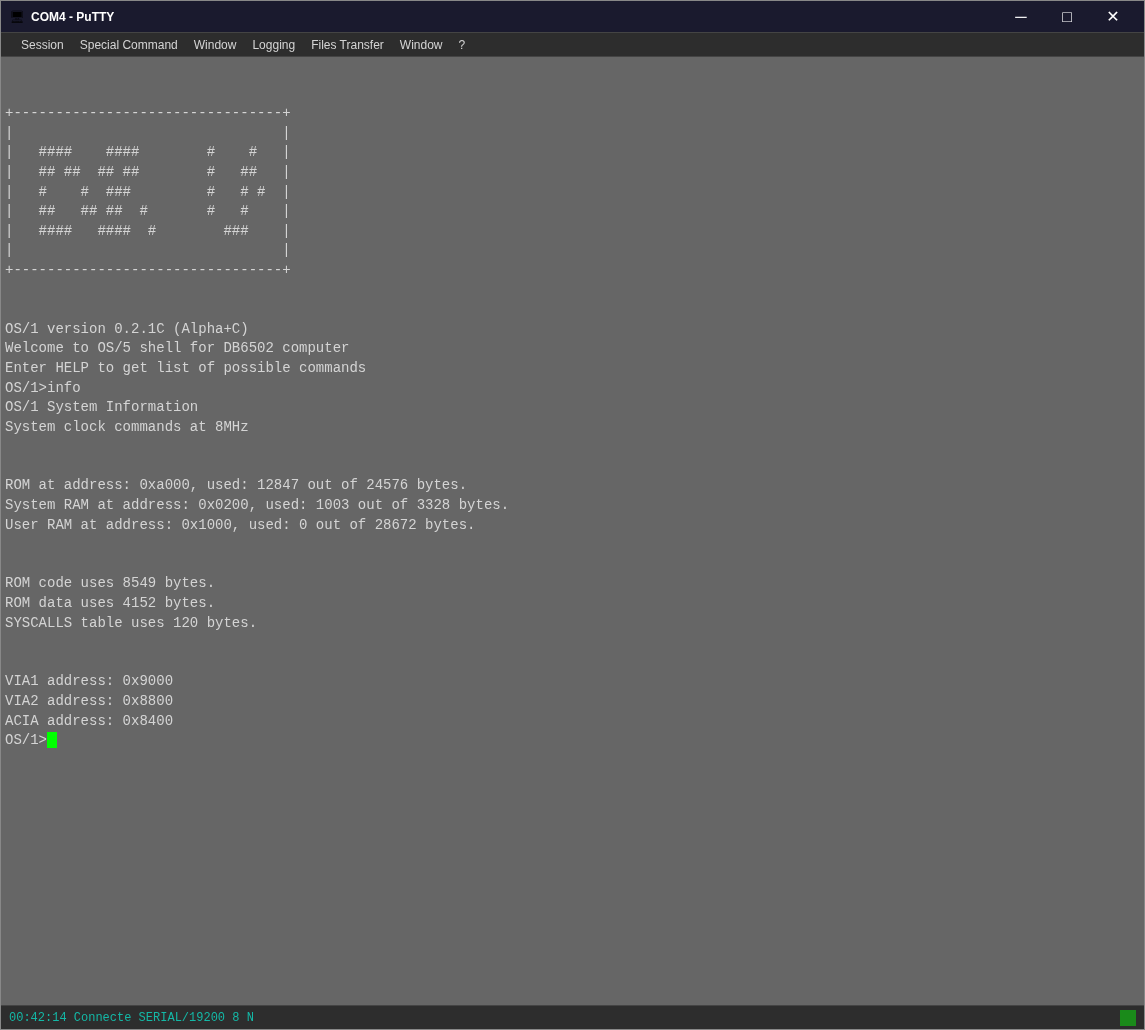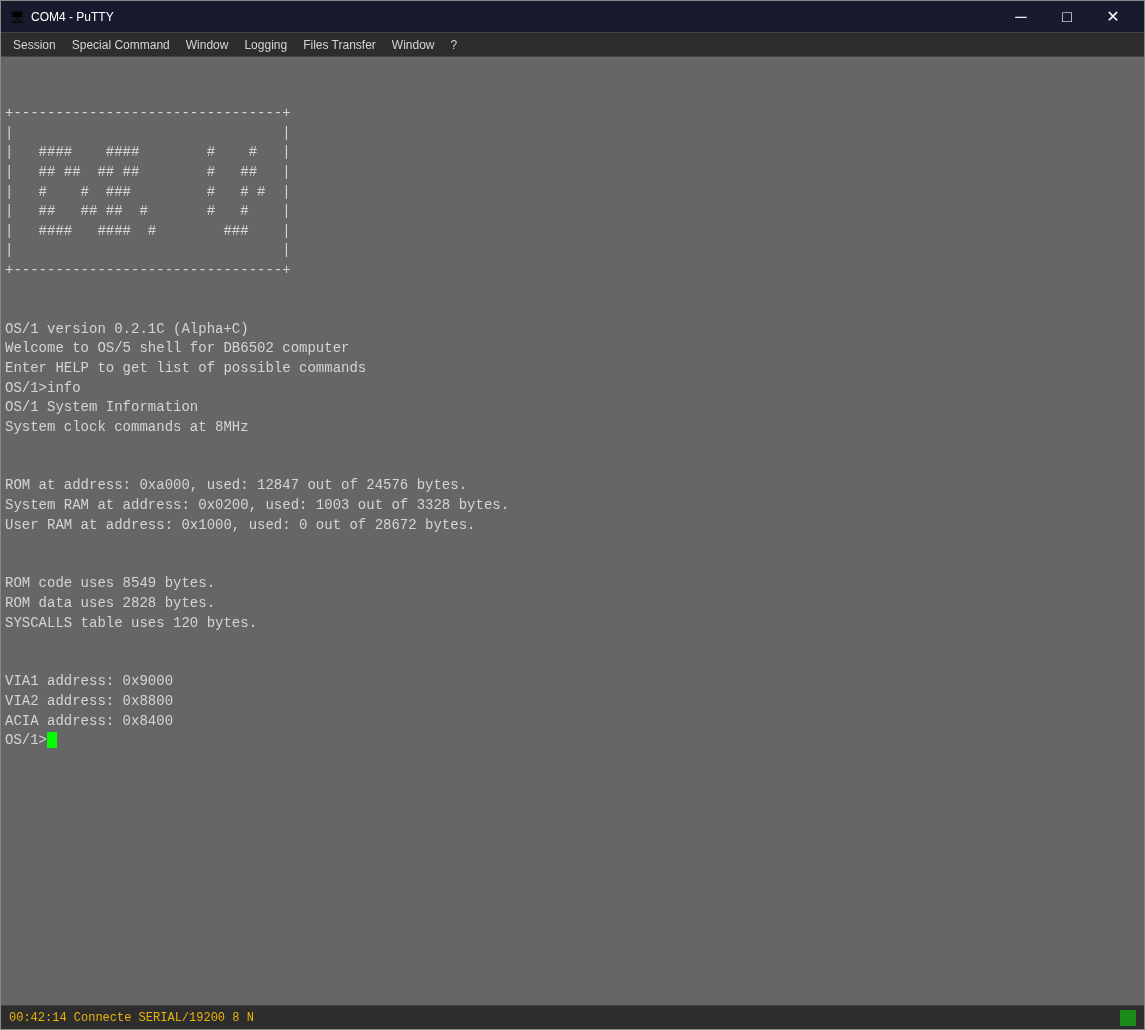--- a/index.html
+++ b/index.html
@@ -48,21 +48,21 @@
       height: 16px;
       display: flex;
       align-items: center;
       justify-content: center;
       font-size: 14px;
     }
 
     .title-bar-text {
       color: #ffffff;
       font-size: 12px;
-      font-weight: normal;
+      font-weight: bold;
     }
 
     .title-bar-controls {
       display: flex;
       gap: 0;
     }
 
     .title-btn {
       width: 46px;
       height: 32px;
@@ -74,21 +74,21 @@
       display: flex;
       align-items: center;
       justify-content: center;
     }
 
     .menu-bar {
       height: 24px;
       background: #2d2d2d;
       display: flex;
       align-items: center;
-      padding: 0 4px;
+      padding: 0 12px;
       flex-shrink: 0;
       border-bottom: 1px solid #444;
     }
 
     .menu-item {
       color: #d4d4d4;
       font-size: 12px;
       padding: 2px 8px;
       cursor: pointer;
       height: 100%;
@@ -126,21 +126,21 @@
       background: #2d2d2d;
       display: flex;
       align-items: center;
       padding: 0 8px;
       flex-shrink: 0;
       border-top: 1px solid #444;
       justify-content: space-between;
     }
 
     .status-text {
-      color: #eab308;
+      color: #14b8a6;
       font-family: 'Courier New', Courier, monospace;
       font-size: 12px;
     }
 
     .status-right {
       display: flex;
       align-items: center;
       gap: 4px;
     }
 
@@ -204,21 +204,21 @@
 <span>OS/1 System Information</span>
 <span>System clock commands at 8MHz</span>
 <span>
 </span>
 <span>ROM at address: 0xa000, used: 12847 out of 24576 bytes.</span>
 <span>System RAM at address: 0x0200, used: 1003 out of 3328 bytes.</span>
 <span>User RAM at address: 0x1000, used: 0 out of 28672 bytes.</span>
 <span>
 </span>
 <span>ROM code uses 8549 bytes.</span>
-<span>ROM data uses 2828 bytes.</span>
+<span>ROM data uses 4152 bytes.</span>
 <span>SYSCALLS table uses 120 bytes.</span>
 <span>
 </span>
 <span>VIA1 address: 0x9000</span>
 <span>VIA2 address: 0x8800</span>
 <span>ACIA address: 0x8400</span>
 <span>OS/1&gt;</span><span class="cursor-block"></span>
     </div>
   </div>
 

